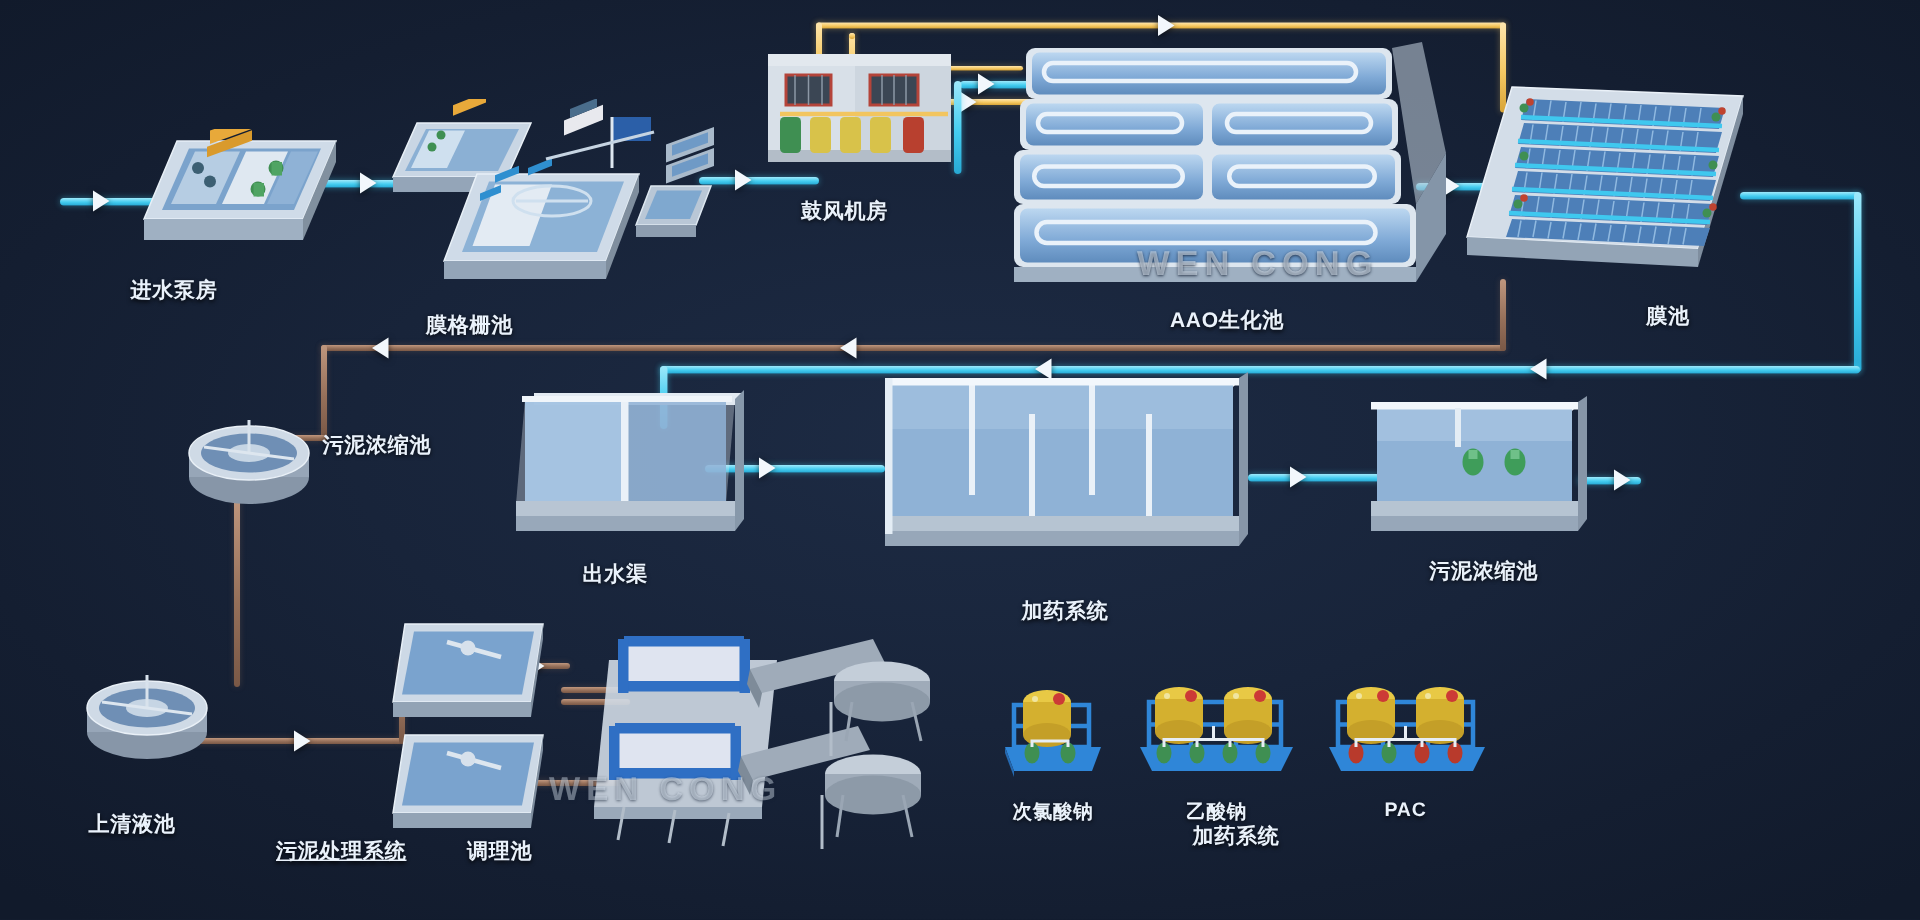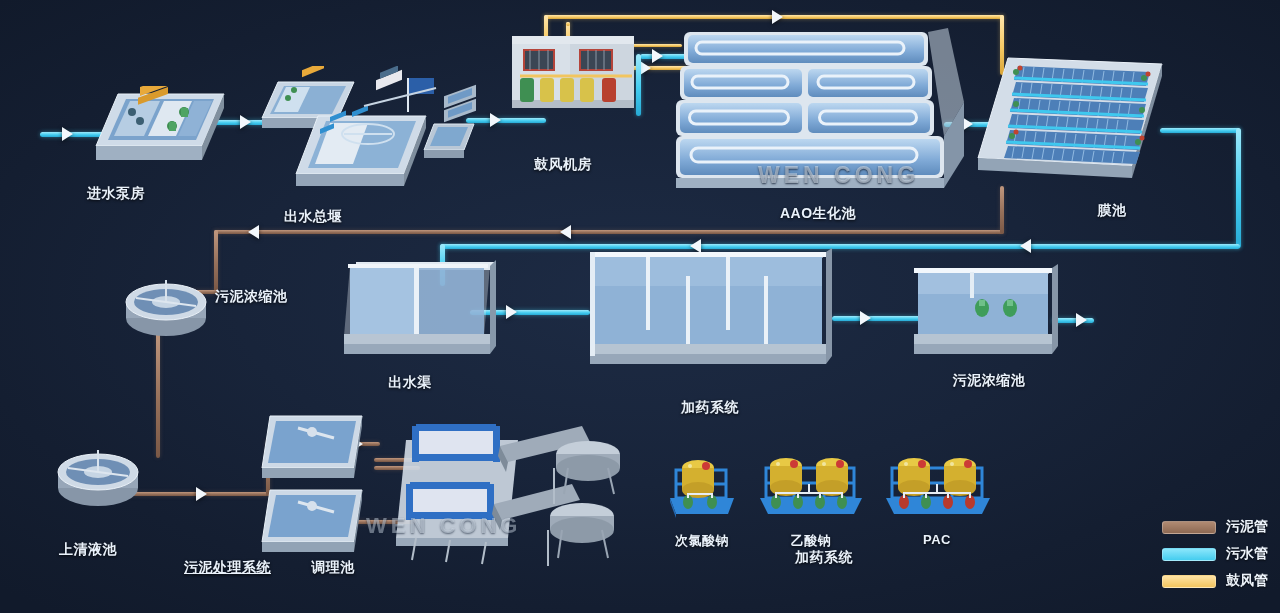--- a/index.html
+++ b/index.html
@@ -142,21 +142,21 @@
       <polygon points="180,61 210,61 202,80 172,80" fill="#7fa8cf"></polygon>
       <rect x="150" y="12" width="26" height="16" fill="#2b5fa8"></rect>
       <line x1="150" y1="12" x2="150" y2="46" stroke="#dfe8f1" stroke-width="2"></line>
       <line x1="106" y1="40" x2="178" y2="22" stroke="#c6d4e2" stroke-width="2"></line>
       <rect x="186" y="98" width="32" height="12" fill="#a9bacb" transform="skewY(-20)"></rect>
       <rect x="190" y="100" width="24" height="7" fill="#6f9ac6" transform="skewY(-20)"></rect>
       <rect x="186" y="112" width="32" height="12" fill="#a9bacb" transform="skewY(-20)"></rect>
       <rect x="190" y="114" width="24" height="7" fill="#6f9ac6" transform="skewY(-20)"></rect>
     </svg>
   </div>
-  <div class="lbl" style="left:313px;top:208px;transform:translateX(-50%);">出水总堰</div>
+  <div class="lbl" style="left:313px;top:208px;transform:translateX(-50%);">膜格栅池</div>
 
   <div class="unit" style="left:506px;top:30px;width:134px;height:92px;">
     <svg width="134" height="92" viewBox="0 0 134 92">
       <polygon points="6,6 128,6 128,16 6,16" fill="#e2e8ee"></polygon>
       <rect x="6" y="14" width="122" height="60" fill="#cdd6df"></rect>
       <rect x="6" y="14" width="58" height="60" fill="#d8e0e8"></rect>
       <rect x="18" y="20" width="30" height="20" fill="#3b4654" stroke="#b4443a" stroke-width="2"></rect>
       <rect x="74" y="20" width="32" height="20" fill="#3b4654" stroke="#b4443a" stroke-width="2"></rect>
       <g stroke="#8d98a6" stroke-width="1">
         <line x1="24" y1="20" x2="24" y2="40"></line>
@@ -171,21 +171,21 @@
         <rect x="14" y="48" width="14" height="24" rx="3" fill="#3f8f52"></rect>
         <rect x="34" y="48" width="14" height="24" rx="3" fill="#d8c24a"></rect>
         <rect x="54" y="48" width="14" height="24" rx="3" fill="#d8c24a"></rect>
         <rect x="74" y="48" width="14" height="24" rx="3" fill="#d8c24a"></rect>
         <rect x="96" y="48" width="14" height="24" rx="3" fill="#b8402f"></rect>
       </g>
       <line x1="14" y1="46" x2="110" y2="46" stroke="#f2c55f" stroke-width="3"></line>
       <line x1="110" y1="46" x2="126" y2="46" stroke="#f2c55f" stroke-width="3"></line>
     </svg>
   </div>
-  <div class="lbl" style="left:563px;top:156px;transform:translateX(-50%);">鼓风机房</div>
+  <div class="lbl" style="left:563px;top:132px;transform:translateX(-50%);">鼓风机房</div>
 
   <div class="unit" style="left:676px;top:28px;width:288px;height:168px;">
     <svg width="288" height="168" viewBox="0 0 288 168">
       <defs>
         <linearGradient id="wgrad" x1="0" y1="0" x2="0" y2="1">
           <stop offset="0%" stop-color="#bcd7f0"></stop>
             <stop offset="60%" stop-color="#7fa9d6"></stop>
             <stop offset="100%" stop-color="#5f8cbd"></stop>
         </linearGradient>
       </defs>
@@ -569,28 +569,14 @@
         <ellipse cx="66" cy="54" rx="5" ry="7" fill="#b83a2c"></ellipse>
         <ellipse cx="88" cy="54" rx="5" ry="7" fill="#b83a2c"></ellipse>
       </g>
       <path d="M22 50 v-5 h66 v5 M44 50 v-5 M66 50 v-5 M55 45 v-9" fill="none" stroke="#e7edf4" stroke-width="2"></path>
     </svg>
   </div>
   <div class="lbl sm" style="left:937px;top:532px;transform:translateX(-50%);">PAC</div>
 
   <div class="lbl" style="left:824px;top:549px;transform:translateX(-50%);">加药系统</div>
 
-  <div id="legend">
-    <div class="lg-row">
-      <div class="lg-sw" style="background:linear-gradient(180deg,#b08a72,#8d6953);"></div>
-      <div class="lg-tx">污泥管</div>
-    </div>
-    <div class="lg-row">
-      <div class="lg-sw" style="background:linear-gradient(180deg,#8ae6fb,#45cdef);"></div>
-      <div class="lg-tx">污水管</div>
-    </div>
-    <div class="lg-row">
-      <div class="lg-sw" style="background:linear-gradient(180deg,#ffe3a4,#f3c55f);"></div>
-      <div class="lg-tx">鼓风管</div>
-    </div>
-  </div>
 
 </div>
 
 </body></html>

